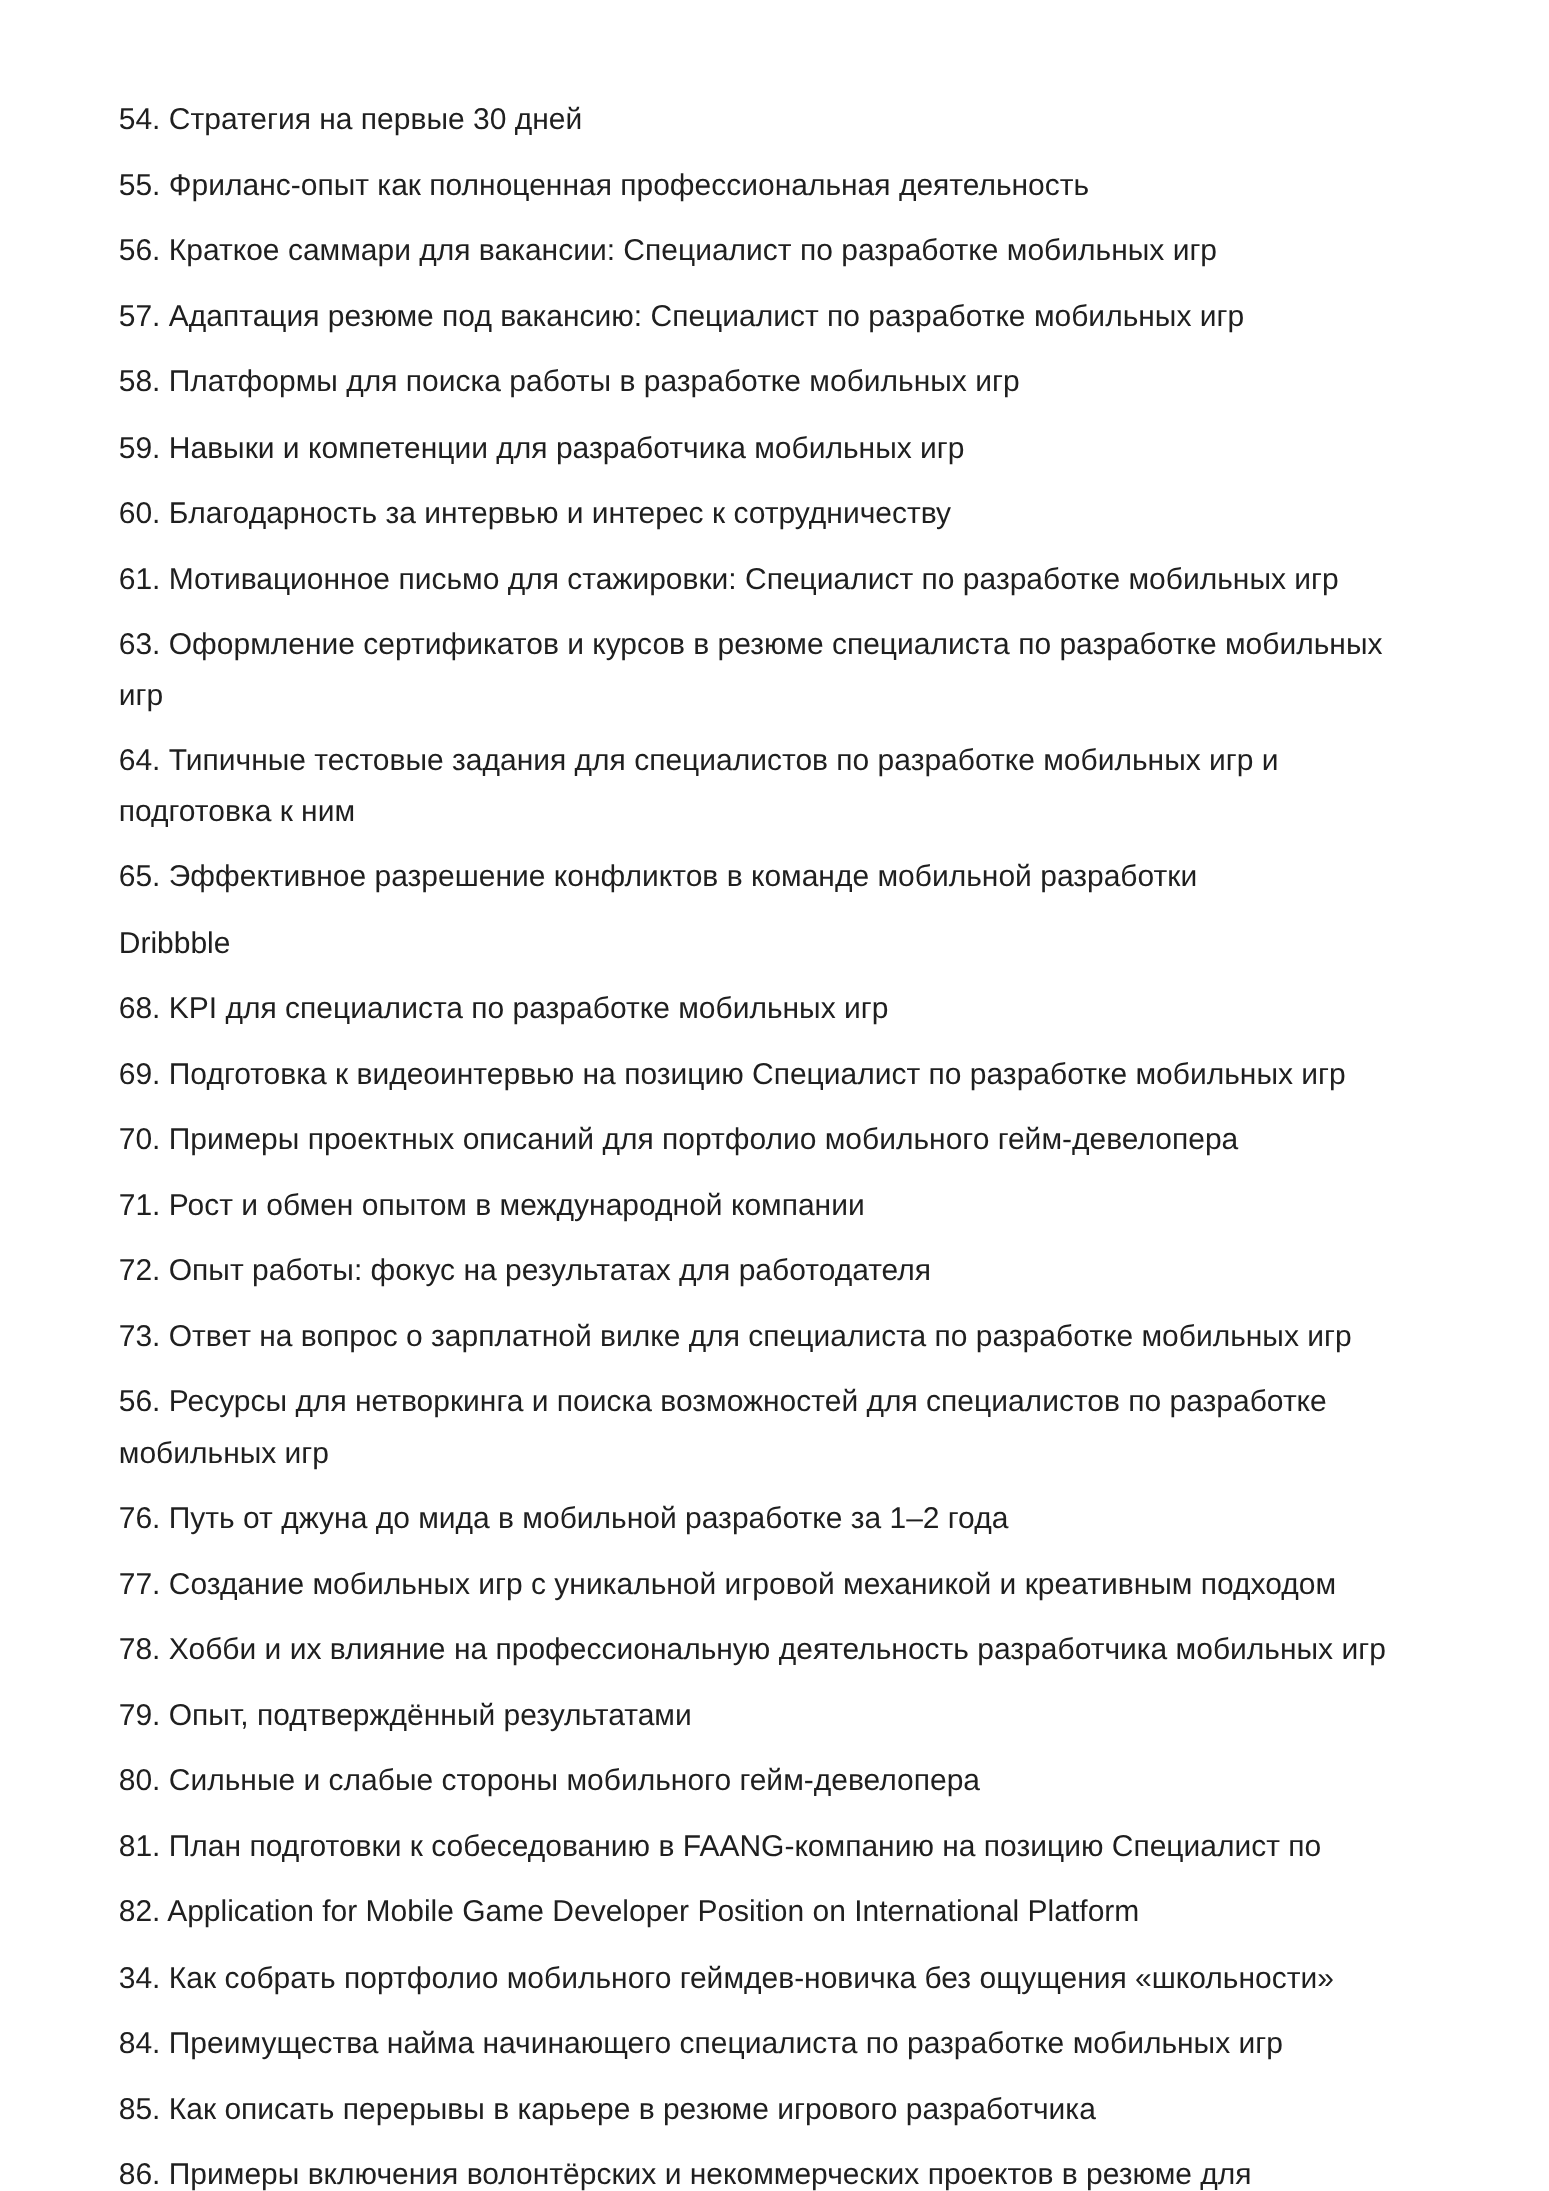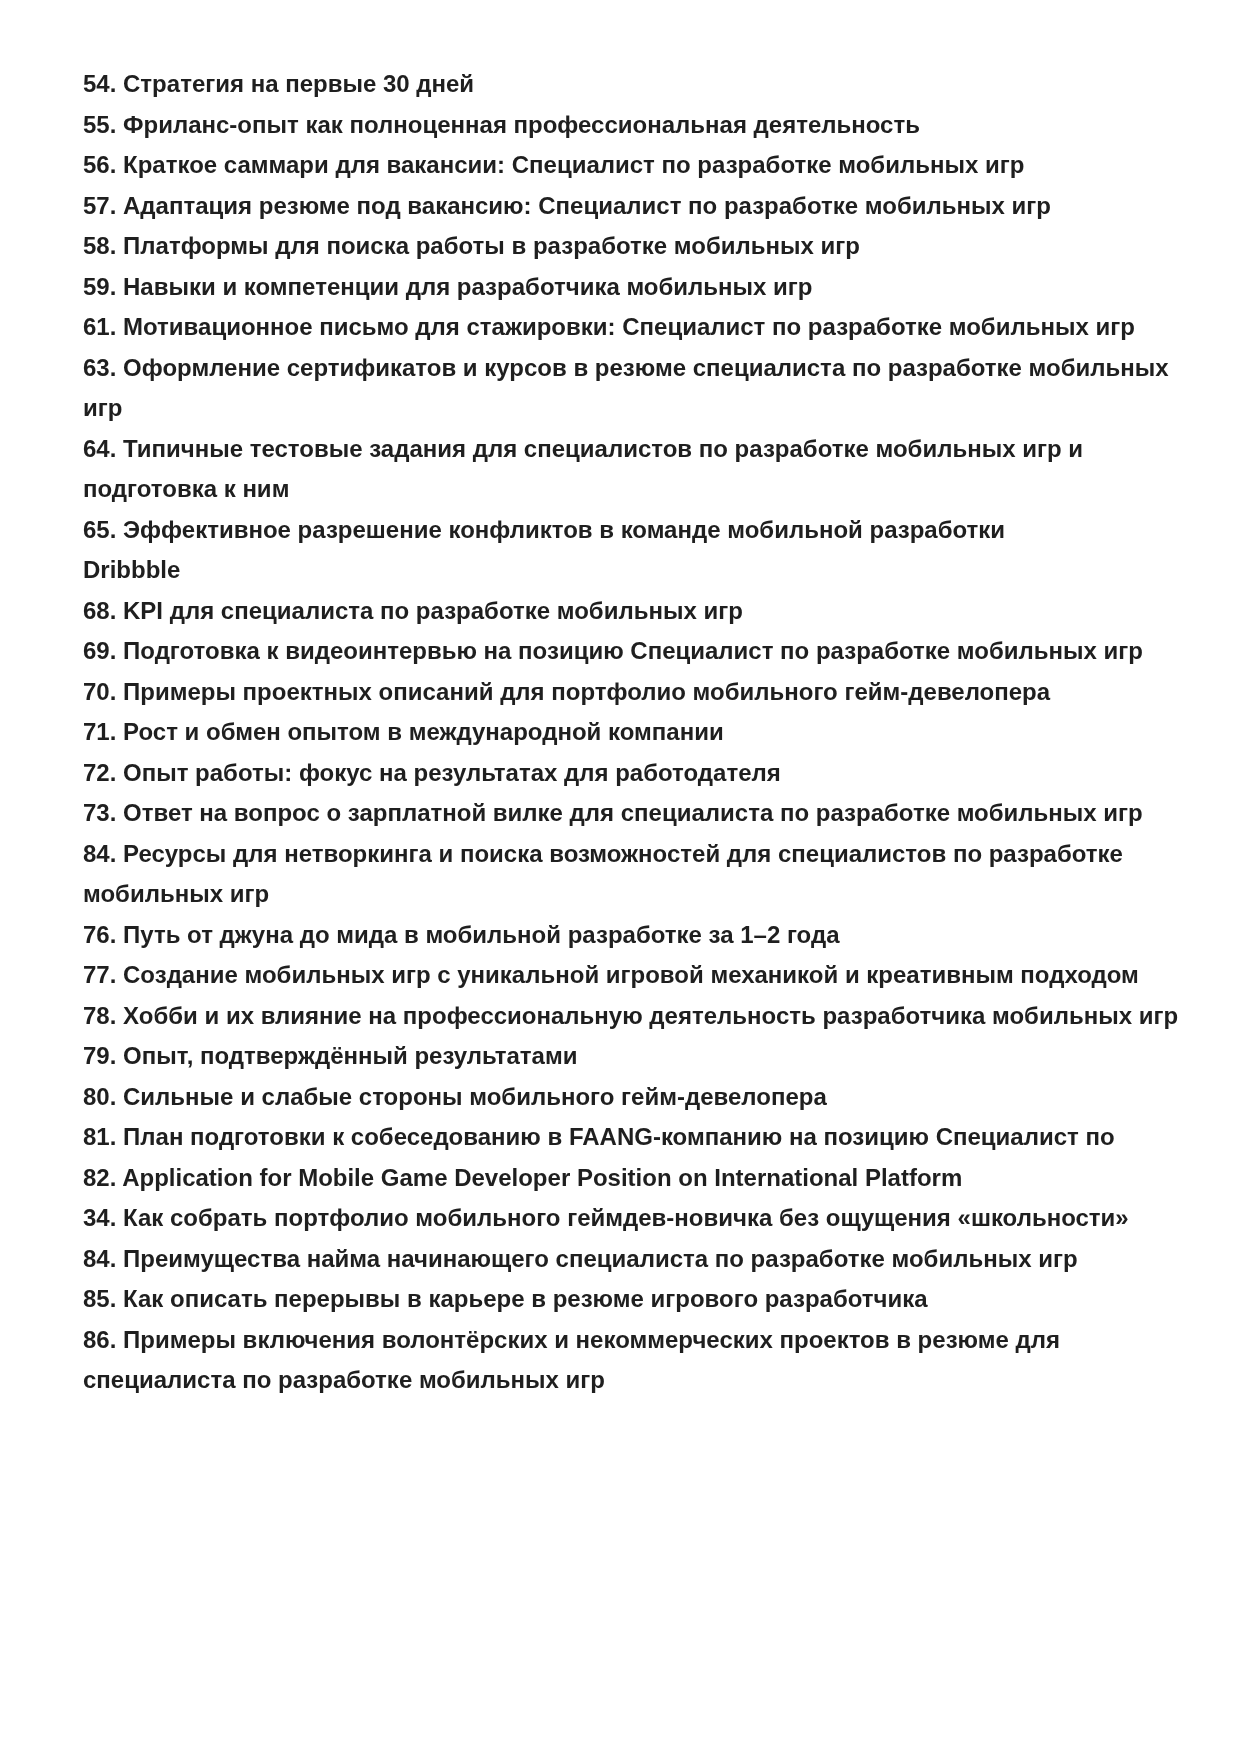--- a/index.html
+++ b/index.html
@@ -2,21 +2,21 @@
 <html><head>
 <meta charset="utf-8">
 <style>
   html, body { margin: 0; padding: 0; background: #ffffff; }
   body { width: 1239px; height: 1753px; position: relative; overflow: hidden; }
   .doc {
     position: absolute; left: 83px; top: 64px; width: 1090px;
     font-family: "Liberation Sans", sans-serif;
     font-size: 24px; line-height: 40.5px; color: #1f1f1f;
   }
-  .item { margin: 0; padding: 0; font-weight: bold; }
+  .item { margin: 12px; padding: 0; }
   .line { display: block; white-space: nowrap; }
 </style>
 </head>
 <body>
 
 <div class="doc" id="doc">
     <p class="item">
       <span class="line">54. Стратегия на первые 30 дней</span>
     </p>
     <p class="item">
@@ -26,20 +26,23 @@
       <span class="line">56. Краткое саммари для вакансии: Специалист по разработке мобильных игр</span>
     </p>
     <p class="item">
       <span class="line">57. Адаптация резюме под вакансию: Специалист по разработке мобильных игр</span>
     </p>
     <p class="item">
       <span class="line">58. Платформы для поиска работы в разработке мобильных игр</span>
     </p>
     <p class="item">
       <span class="line">59. Навыки и компетенции для разработчика мобильных игр</span>
+    </p>
+    <p class="item">
+      <span class="line">60. Благодарность за интервью и интерес к сотрудничеству</span>
     </p>
     <p class="item">
       <span class="line">61. Мотивационное письмо для стажировки: Специалист по разработке мобильных игр</span>
     </p>
     <p class="item">
       <span class="line">63. Оформление сертификатов и курсов в резюме специалиста по разработке мобильных</span>
       <span class="line">игр</span>
     </p>
     <p class="item">
       <span class="line">64. Типичные тестовые задания для специалистов по разработке мобильных игр и</span>
@@ -63,21 +66,21 @@
     <p class="item">
       <span class="line">71. Рост и обмен опытом в международной компании</span>
     </p>
     <p class="item">
       <span class="line">72. Опыт работы: фокус на результатах для работодателя</span>
     </p>
     <p class="item">
       <span class="line">73. Ответ на вопрос о зарплатной вилке для специалиста по разработке мобильных игр</span>
     </p>
     <p class="item">
-      <span class="line">84. Ресурсы для нетворкинга и поиска возможностей для специалистов по разработке</span>
+      <span class="line">56. Ресурсы для нетворкинга и поиска возможностей для специалистов по разработке</span>
       <span class="line">мобильных игр</span>
     </p>
     <p class="item">
       <span class="line">76. Путь от джуна до мида в мобильной разработке за 1–2 года</span>
     </p>
     <p class="item">
       <span class="line">77. Создание мобильных игр с уникальной игровой механикой и креативным подходом</span>
     </p>
     <p class="item">
       <span class="line">78. Хобби и их влияние на профессиональную деятельность разработчика мобильных игр</span>

